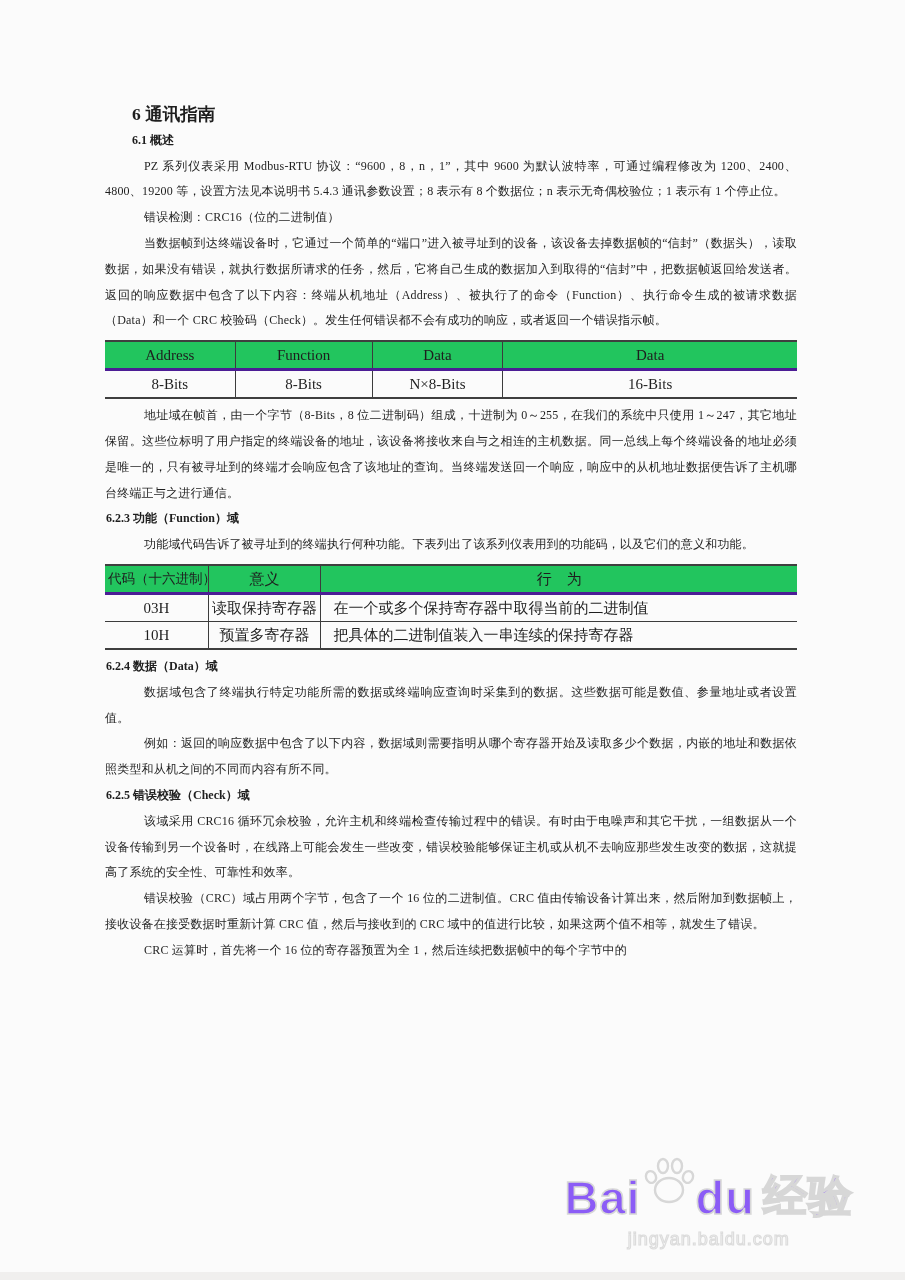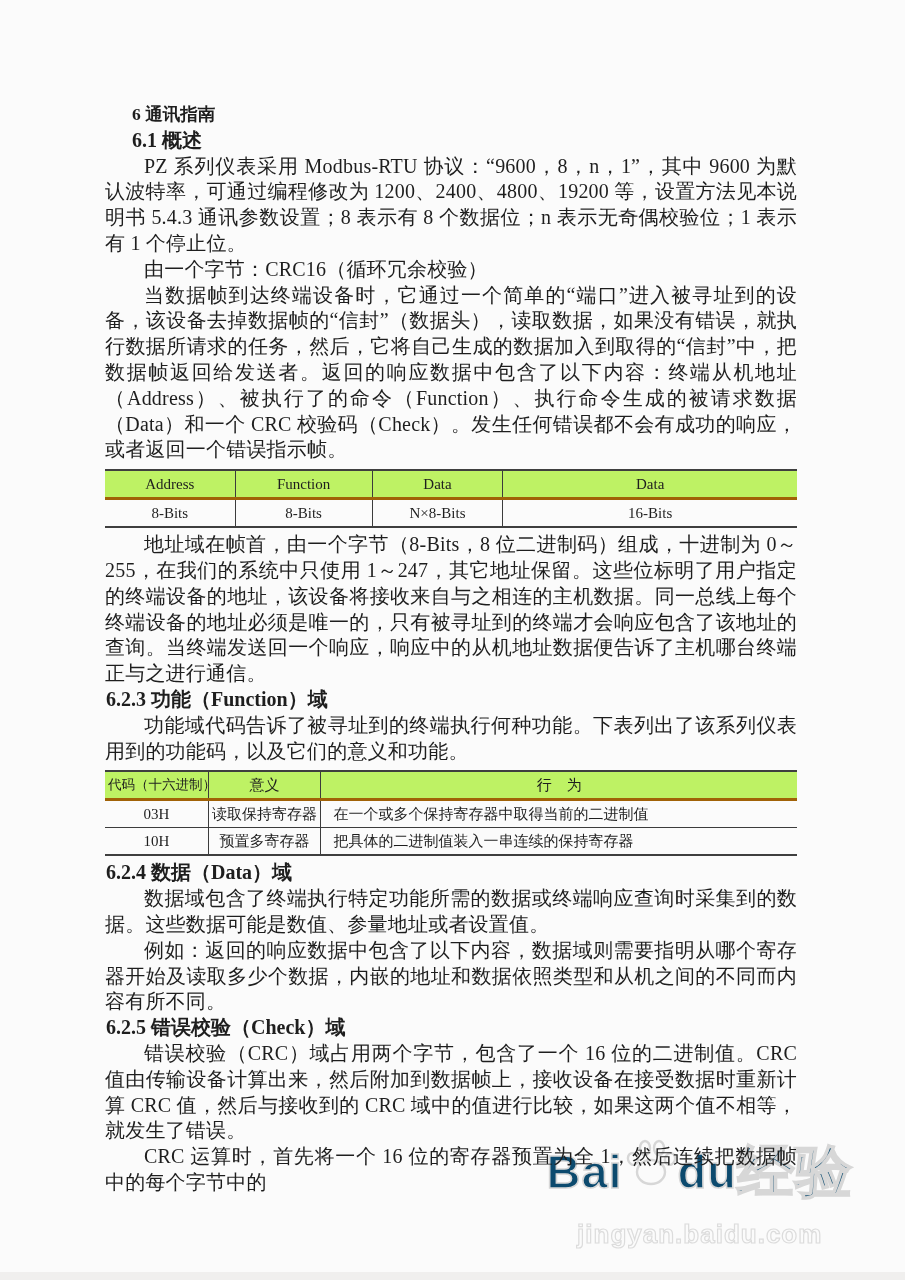--- a/index.html
+++ b/index.html
@@ -13,21 +13,21 @@
   }
   .page {
     position:relative;
     box-sizing:border-box;
     width:905px; height:1280px;
     padding:102px 108px 0 105px;
     z-index:2;
   }
   .hd, .para {
     margin:0;
-    font-size:20px;
+    font-size:12px;
     line-height:25.8px;
   }
   .hd { font-weight:bold; }
   .hd.lv12 { margin-left:27px; }
   .hd.h1 { font-size:17.5px; }
   .hd.lv3 { margin-left:1px; }
   .para {
     text-align:justify;
     text-indent:39px;
     letter-spacing:0.2px;
@@ -46,74 +46,75 @@
     line-height:26px;
     padding:0 3px;
     text-align:center;
     font-weight:normal;
     border-left:1.5px solid #3c3c3c;
     white-space:nowrap;
     overflow:hidden;
   }
   th:first-child, td:first-child { border-left:none; }
   thead tr {
-    background:#bef264;
-    border-bottom:3px solid #a16207;
+    background:#22c55e;
+    border-bottom:3px solid #4c1d95;
   }
   tbody tr + tr { border-top:1.5px solid #3c3c3c; }
   td.al { text-align:left; padding-left:12px; }
   .t1 .c1 { width:18.8%; } .t1 .c2 { width:19.8%; }
   .t1 .c3 { width:18.9%; } .t1 .c4 { width:42.5%; }
   .t2 .c1 { width:14.9%; } .t2 .c2 { width:16.3%; } .t2 .c3 { width:68.8%; }
   .t2 thead th:first-child { font-size:13.5px; }
 
   .watermark {
     position:absolute;
     right:52px; bottom:30px;
     z-index:1;
     text-align:center;
     font-family:"Liberation Sans","DejaVu Sans",sans-serif;
     user-select:none;
   }
   .wm-logo {
-    display:flex; align-items:center; justify-content:center;
+    display:flex; align-items:flex-end; justify-content:center;
     font-size:47px; font-weight:bold;
-    color:#0c4a6e;
+    color:#8b5cf6;
     -webkit-text-stroke:1.6px #d7d7d7;
     text-stroke:1.6px #d7d7d7;
     letter-spacing:1px;
     line-height:1;
   }
   .wm-logo .cn {
-    margin-left:0;
-    font-size:57px;
+    margin-left:8px;
+    font-size:44px;
+    font-family:Liberation Mono, monospace;
     -webkit-text-stroke:1.8px #d7d7d7;
   }
   .wm-paw { margin:0 1px 14px 2px; }
   .wm-url {
-    margin-top:16px;
-    font-size:26px; font-weight:bold;
+    margin-top:8px;
+    font-size:18px; font-weight:normal;
     color:#fbfbfb;
     -webkit-text-stroke:1.2px #dcdcdc;
     letter-spacing:1px;
   }
   .bottom-band {
     position:absolute; left:0; right:0; bottom:0;
     height:8px; background:#f0efee; z-index:0;
   }
 </style>
 </head>
 <body>
 
 <div class="page">
 
   <div class="hd lv12 h1">6 通讯指南</div>
   <div class="hd lv12">6.1 概述</div>
   <p class="para">PZ 系列仪表采用 Modbus-RTU 协议：“9600，8，n，1”，其中 9600 为默认波特率，可通过编程修改为 1200、2400、4800、19200 等，设置方法见本说明书 5.4.3 通讯参数设置；8 表示有 8 个数据位；n 表示无奇偶校验位；1 表示有 1 个停止位。</p>
-  <p class="para">由一个字节：CRC16（循环冗余校验）</p>
+  <p class="para">错误检测：CRC16（位的二进制值）</p>
 
   <p class="para">当数据帧到达终端设备时，它通过一个简单的“端口”进入被寻址到的设备，该设备去掉数据帧的“信封”（数据头），读取数据，如果没有错误，就执行数据所请求的任务，然后，它将自己生成的数据加入到取得的“信封”中，把数据帧返回给发送者。返回的响应数据中包含了以下内容：终端从机地址（Address）、被执行了的命令（Function）、执行命令生成的被请求数据（Data）和一个 CRC 校验码（Check）。发生任何错误都不会有成功的响应，或者返回一个错误指示帧。</p>
 
 
   <table class="t1">
     <colgroup>
         <col class="c1">
         <col class="c2">
         <col class="c3">
         <col class="c4">
@@ -166,20 +167,21 @@
         <td class="al">把具体的二进制值装入一串连续的保持寄存器</td>
       </tr>
     </tbody>
   </table>
 
   <div class="hd lv3">6.2.4 数据（Data）域</div>
   <p class="para">数据域包含了终端执行特定功能所需的数据或终端响应查询时采集到的数据。这些数据可能是数值、参量地址或者设置值。</p>
   <p class="para">例如：返回的响应数据中包含了以下内容，数据域则需要指明从哪个寄存器开始及读取多少个数据，内嵌的地址和数据依照类型和从机之间的不同而内容有所不同。</p>
 
   <div class="hd lv3">6.2.5 错误校验（Check）域</div>
+  <p class="para">该域采用 CRC16 循环冗余校验，允许主机和终端检查传输过程中的错误。有时由于电噪声和其它干扰，一组数据从一个设备传输到另一个设备时，在线路上可能会发生一些改变，错误校验能够保证主机或从机不去响应那些发生改变的数据，这就提高了系统的安全性、可靠性和效率。</p>
 
   <p class="para">错误校验（CRC）域占用两个字节，包含了一个 16 位的二进制值。CRC 值由传输设备计算出来，然后附加到数据帧上，接收设备在接受数据时重新计算 CRC 值，然后与接收到的 CRC 域中的值进行比较，如果这两个值不相等，就发生了错误。</p>
   <p class="para">CRC 运算时，首先将一个 16 位的寄存器预置为全 1，然后连续把数据帧中的每个字节中的</p>
 
 </div>
 
 <div class="watermark">
   <div class="wm-logo">
     <span>Bai</span>
     <svg class="wm-paw" width="52" height="50" viewBox="0 0 52 50">

